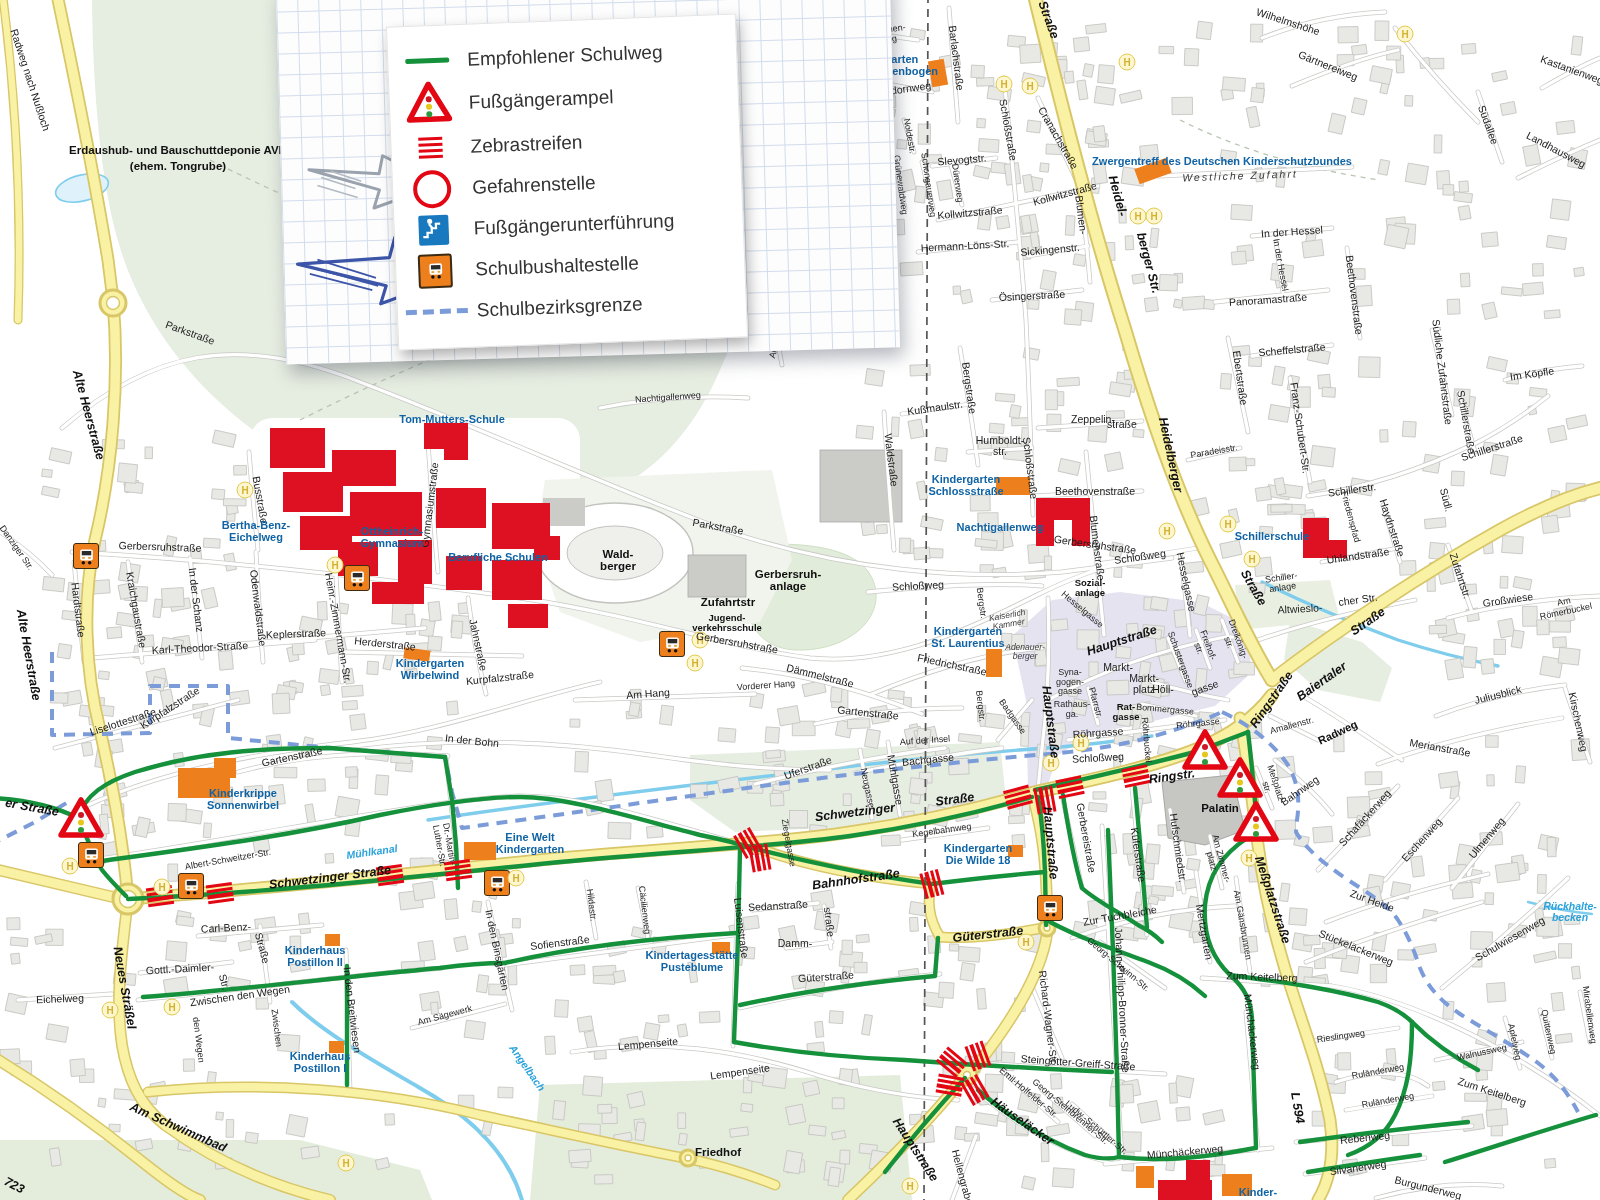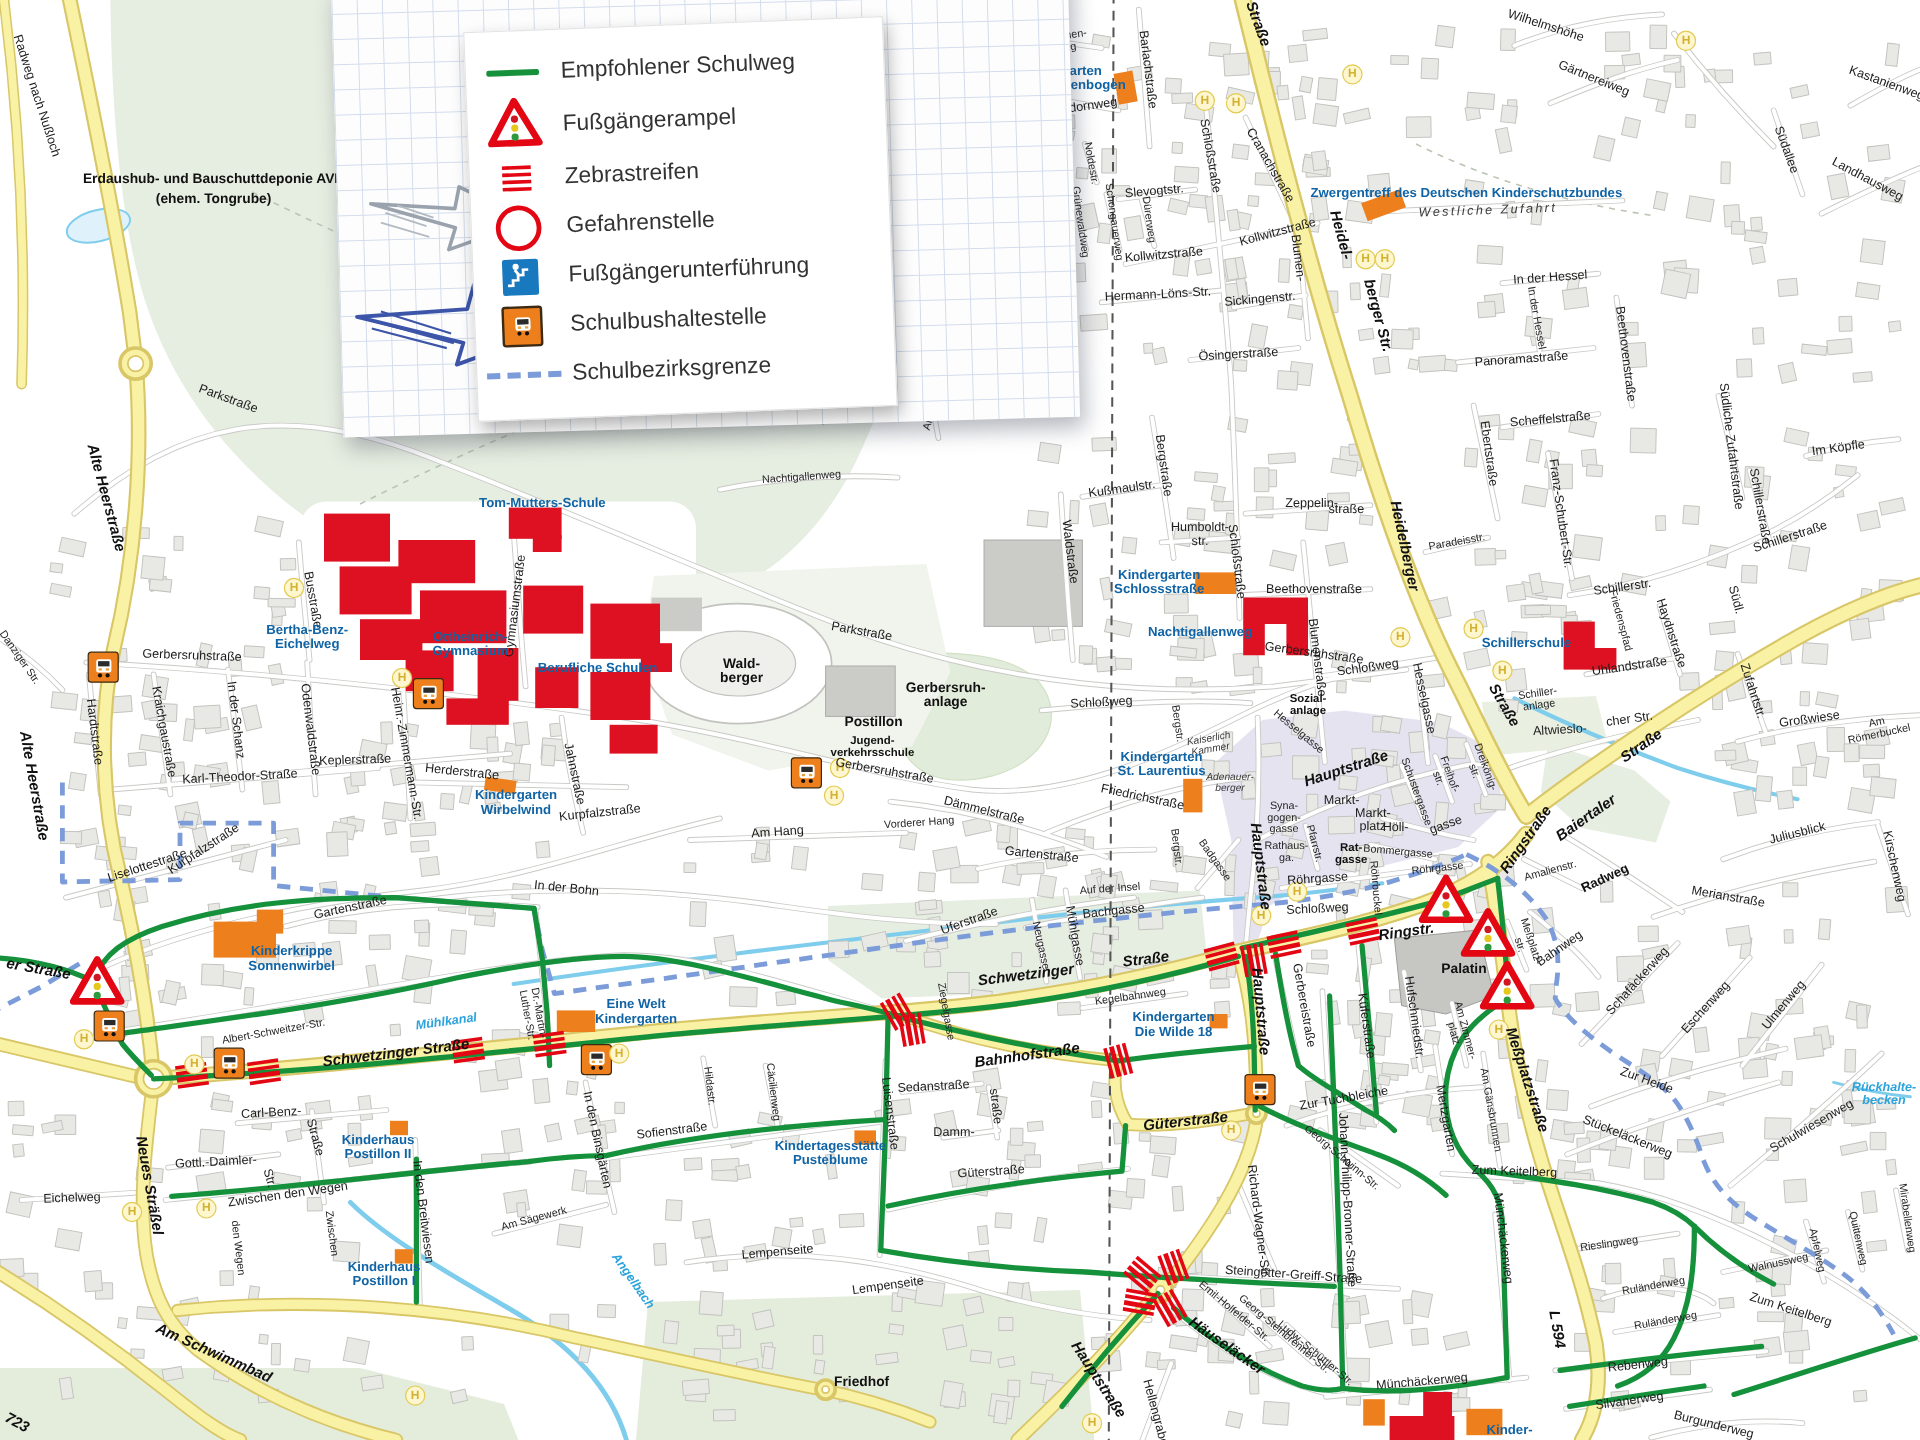--- a/index.html
+++ b/index.html
@@ -1792,21 +1792,21 @@
       <span class="lb tiny" style="left: 1233px; top: 641px; --r: 70deg;">Dreikönig-
 str.</span>
       <span class="lb tiny" style="left: 1165px; top: 710px; --r: 5deg;">Bommergasse</span>
       <span class="lb tiny" style="left: 1198px; top: 724px; --r: -6deg;">Röhrgasse</span>
       <span class="lb st" style="left: 1098px; top: 733px; --r: -4deg;">Röhrgasse</span>
       <span class="lb tiny" style="left: 1146px; top: 740px; --r: 85deg;">Röhrbuckel</span>
       <span class="lb area" style="left: 1220px; top: 808px; --r: 0deg;">Palatin</span>
       <span class="lb st" style="left: 1178px; top: 848px; --r: 82deg;">Hufschmiedstr.</span>
       <span class="lb st" style="left: 1138px; top: 855px; --r: 82deg;">Küferstraße</span>
       <span class="lb st" style="left: 1086px; top: 838px; --r: 80deg;">Gerbereistraße</span>
-      <span class="lb area" style="left: 728px; top: 602px; --r: 0deg;">Postillon</span>
+      <span class="lb area" style="left: 728px; top: 602px; --r: 0deg;">Zufahrtstr</span>
       <span class="lb area-sm" style="left: 727px; top: 623px; --r: 0deg;">Jugend-
 verkehrsschule</span>
       <span class="lb area" style="left: 618px; top: 560px; --r: 0deg;">Wald-
 berger</span>
       <span class="lb area" style="left: 788px; top: 580px; --r: 0deg;">Gerbersruh-
 anlage</span>
       <span class="lb area" style="left: 718px; top: 1152px; --r: 0deg;">Friedhof</span>
       <span class="lb tiny" style="left: 668px; top: 398px; --r: -4deg;">Nachtigallenweg</span>
       <span class="lb tiny" style="left: 778px; top: 338px; --r: -75deg;">Am Bogen</span>
       <span class="lb water" style="left: 1570px; top: 912px; --r: 0deg;">Rückhalte-

